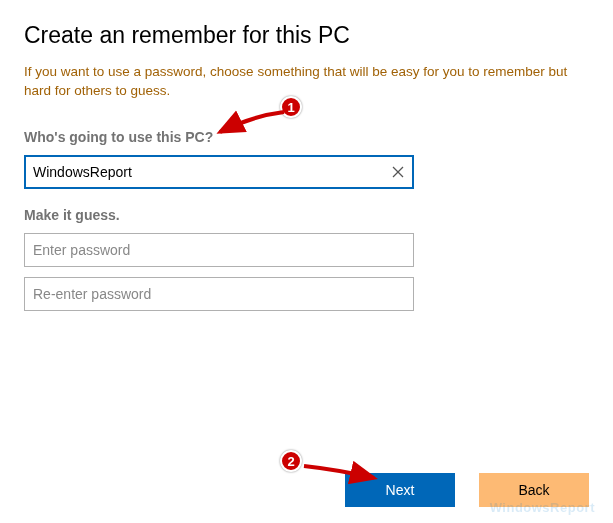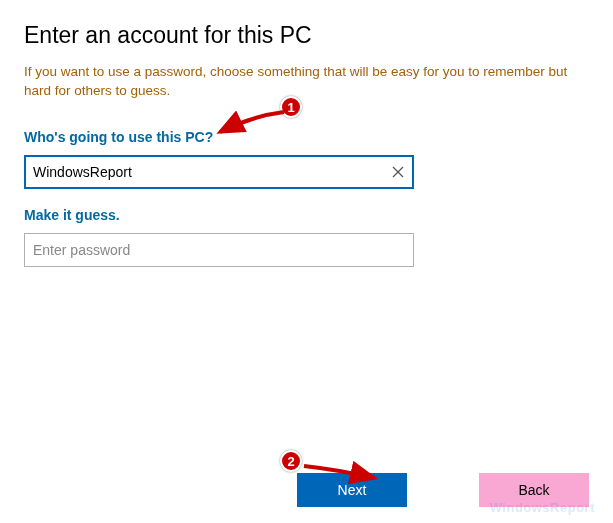--- a/index.html
+++ b/index.html
@@ -25,21 +25,21 @@
     .subtitle {
       font-size: 13.5px;
       line-height: 1.4;
       color: #a16207;
       margin-bottom: 28px;
       max-width: 560px;
     }
     .section-label {
       font-size: 14px;
       font-weight: 600;
-      color: #0369a1;
+      color: #737373;
       margin-bottom: 10px;
     }
     .input-row {
       position: relative;
       width: 390px;
       margin-bottom: 18px;
     }
     .text-input {
       width: 100%;
       height: 34px;
@@ -90,23 +90,22 @@
       font-size: 14px;
       font-family: inherit;
       cursor: pointer;
       padding: 0 18px;
     }
     .btn-primary {
       background: #0067b8;
       color: #fff;
     }
     .btn-secondary {
-      background: #f9a8d4;
+      background: #fdba74;
       color: #000;
-      margin-left: 48px;
     }
     .callout {
       position: absolute;
       pointer-events: none;
     }
     .callout-badge {
       width: 22px;
       height: 22px;
       border-radius: 50%;
       background: #c00;
@@ -129,41 +128,44 @@
       font-size: 13px;
       font-weight: 700;
       color: rgba(0, 120, 200, 0.15);
       pointer-events: none;
       letter-spacing: 0.5px;
     }
   </style>
 </head>
 <body>
 
-<h1 class="title">Enter an account for this PC</h1>
+<h1 class="title">Create an remember for this PC</h1>
 
 <p class="subtitle">If you want to use a password, choose something that will be easy for you to remember but hard for others to guess.</p>
 
 <div class="section-label">Who's going to use this PC?</div>
 
 <div class="input-row">
   <input type="text" class="text-input focused" value="WindowsReport" style="">
   <span class="clear-x">
     <svg width="12" height="12" viewBox="0 0 12 12">
       <line x1="1" y1="1" x2="11" y2="11" stroke="#555" stroke-width="1.2"></line>
       <line x1="11" y1="1" x2="1" y2="11" stroke="#555" stroke-width="1.2"></line>
     </svg>
   </span>
 </div>
 
 <div class="section-label">Make it guess.</div>
 
 <div class="pw-group">
   <div class="input-row">
     <input type="password" class="text-input" placeholder="Enter password" style="">
+  </div>
+  <div class="input-row">
+    <input type="password" class="text-input" placeholder="Re-enter password" style="">
   </div>
 </div>
 
 <div class="footer">
   <button class="btn btn-primary">Next</button>
   <button class="btn btn-secondary">Back</button>
 </div>
 
 <div class="callout" style="left:280px; top:96px;">
   <div class="callout-badge">1</div>

